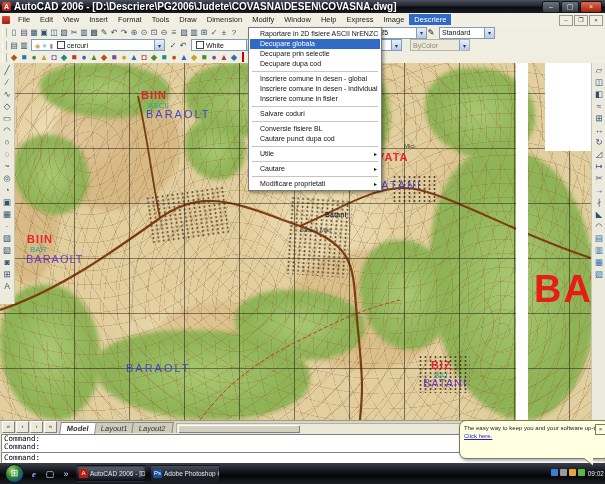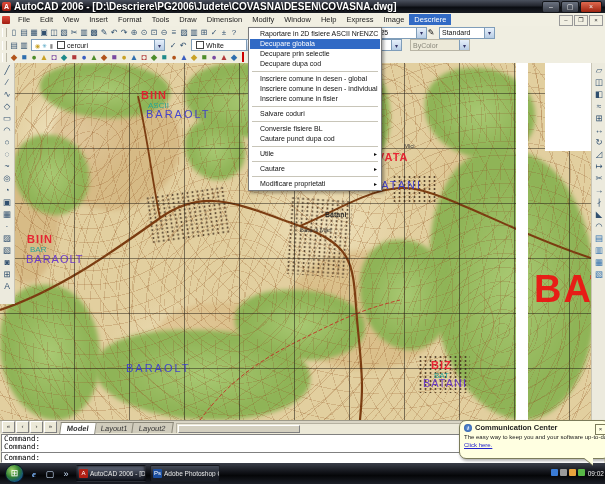--- a/index.html
+++ b/index.html
@@ -328,24 +328,20 @@
 
   <div class="cmdwrap">
     <div class="cmdbox" id="cmdh">
         <div class="cl">Command:</div>
         <div class="cl">Command:</div>
       </div>
     <div class="cmdbox" id="cmdin">Command:</div>
   </div>
 
   <div class="balloon">
-    <div class="btitle">
-      <span class="bico">i</span>
-      <span>Communication Center</span>
-    </div>
     <span class="bclose">×</span>
     <div class="bbody">The easy way to keep you and your software up-to-date.</div>
     <a class="blink">Click here.</a>
     <div class="tail"></div>
   </div>
 
   <div class="taskbar">
     <span class="orb">⊞</span>
     <span class="ql ie">e</span>
     <span class="ql">▢</span>

